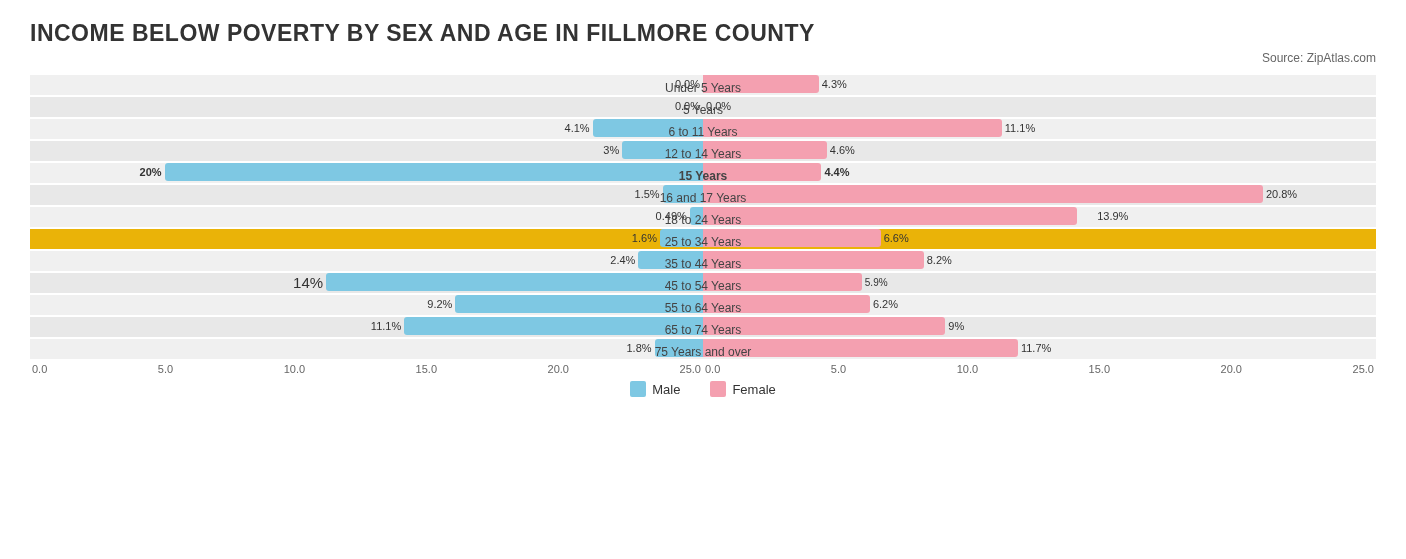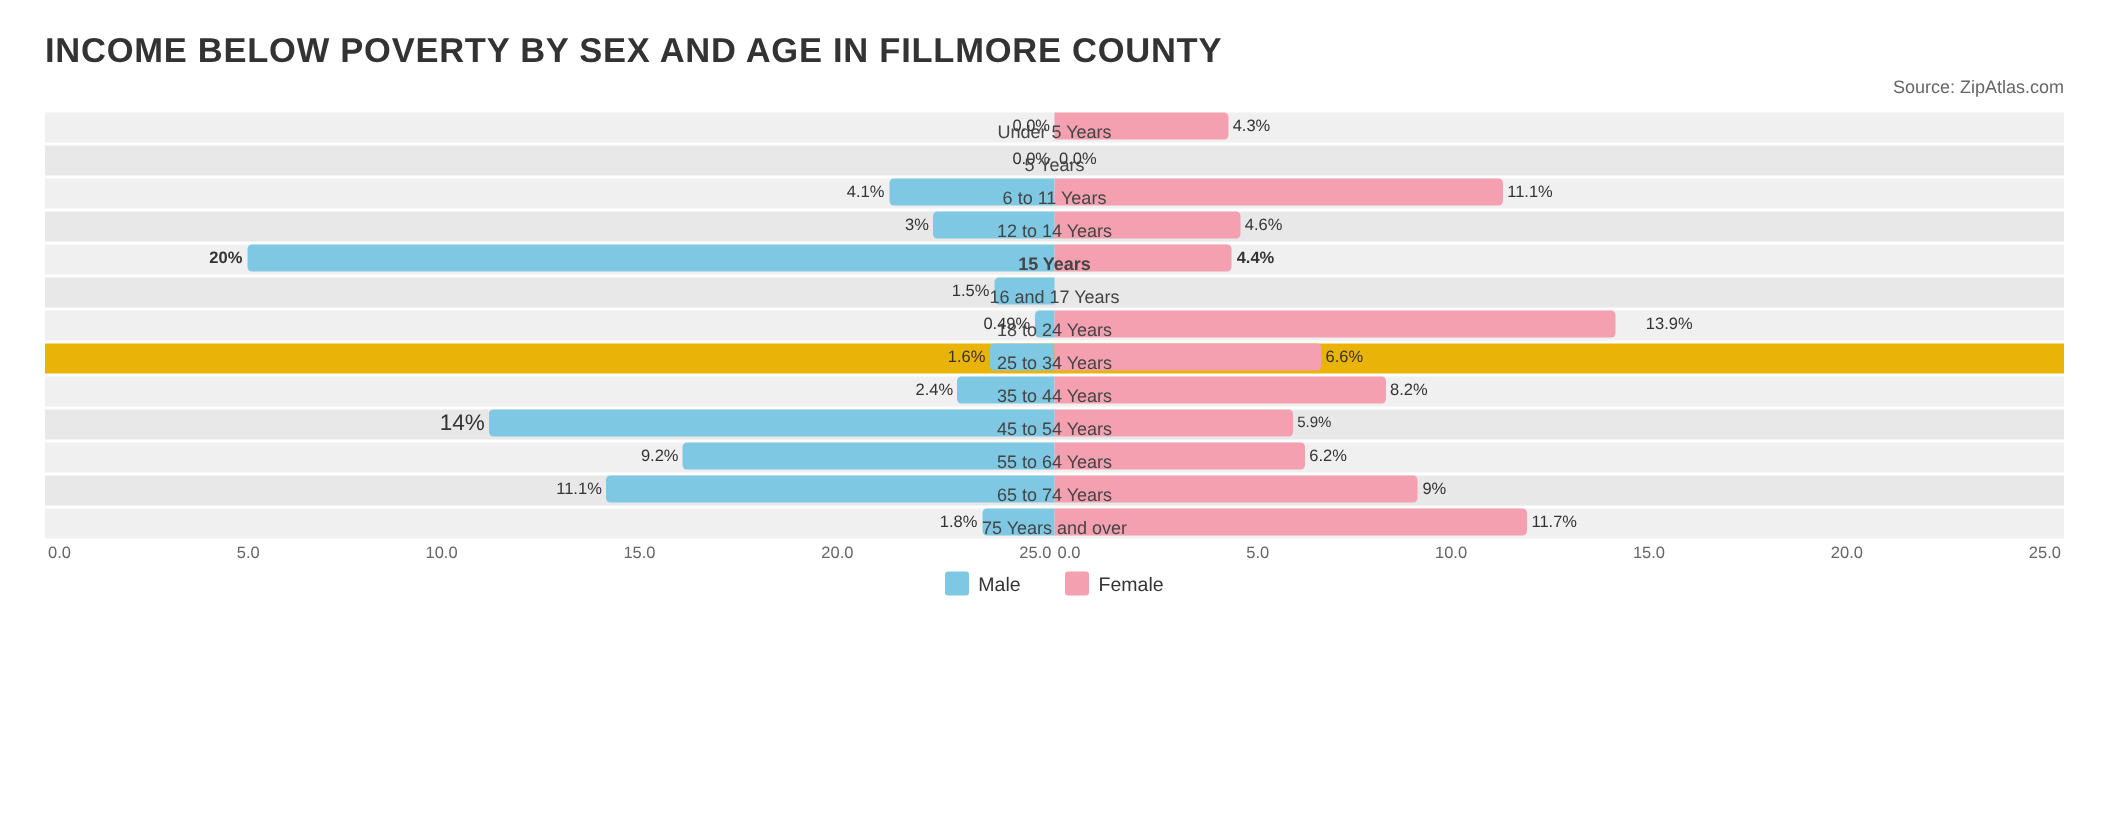--- a/index.html
+++ b/index.html
@@ -178,20 +178,24 @@
         <div class="bar-female" style="width: 17.6%;"></div>
         <div style="position: absolute; left: 17.6%; font-size: 11px; color: rgb(51, 51, 51); white-space: nowrap; padding-left: 3px; top: 50%; transform: translateY(-50%);">4.4%</div>
       </div>
     </div>
     <div class="row" style="background: rgb(232, 232, 232);">
       <div class="left-half">
         <div class="bar-male" style="width: 6%;"></div>
         <div style="position: absolute; right: 6%; font-size: 11px; color: rgb(51, 51, 51); white-space: nowrap; padding-right: 3px; top: 50%; transform: translateY(-50%);">1.5%</div>
       </div>
       <div class="label-center">16 and 17 Years</div>
+      <div class="right-half">
+        <div class="bar-female" style="width: 83.2%;"></div>
+        <div style="position: absolute; left: 83.2%; font-size: 11px; color: rgb(51, 51, 51); white-space: nowrap; padding-left: 3px; top: 50%; transform: translateY(-50%);">20.8%</div>
+      </div>
     </div>
     <div class="row" style="background: rgb(240, 240, 240);">
       <div class="left-half">
         <div class="bar-male" style="width: 1.96%;"></div>
         <div style="position: absolute; right: 1.96%; font-size: 11px; color: rgb(51, 51, 51); white-space: nowrap; padding-right: 3px; top: 50%; transform: translateY(-50%);">0.49%</div>
       </div>
       <div class="label-center">18 to 24 Years</div>
       <div class="right-half">
         <div class="bar-female" style="width: 55.6%;"></div>
         <div style="position: absolute; left: 55.6%; font-size: 11px; color: rgb(51, 51, 51); white-space: nowrap; padding-left: 20px; top: 50%; transform: translateY(-50%);">13.9%</div>

